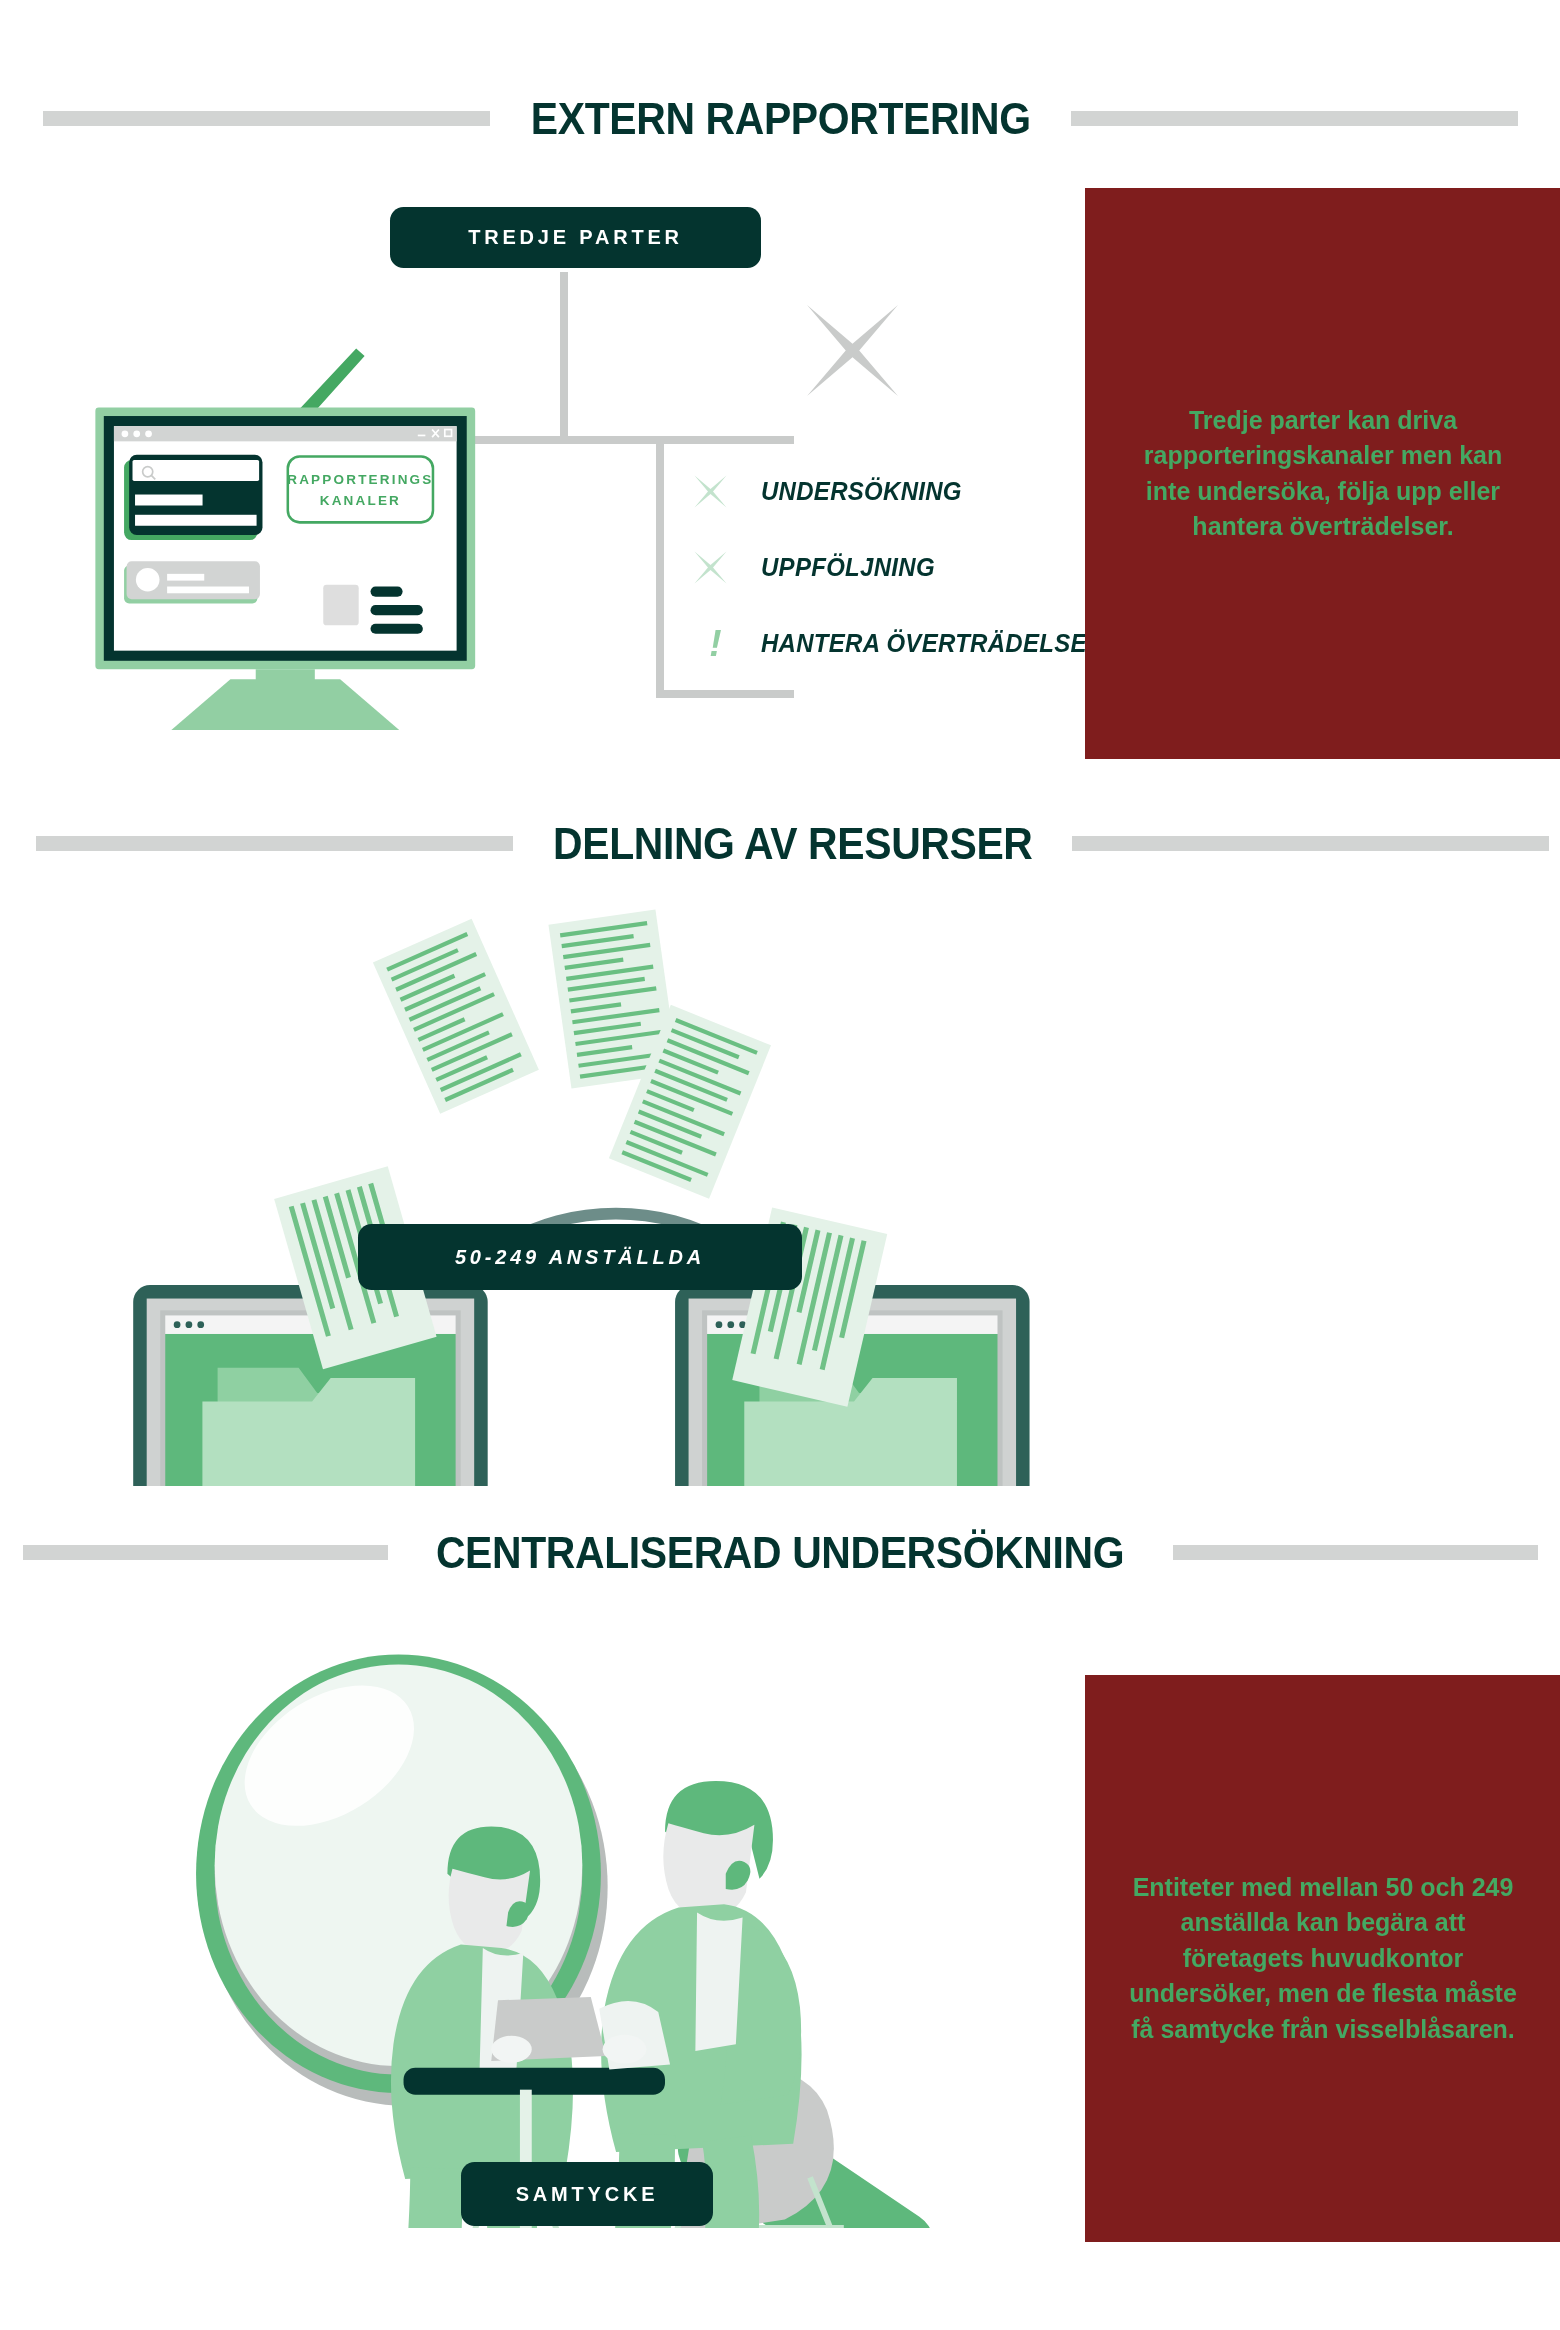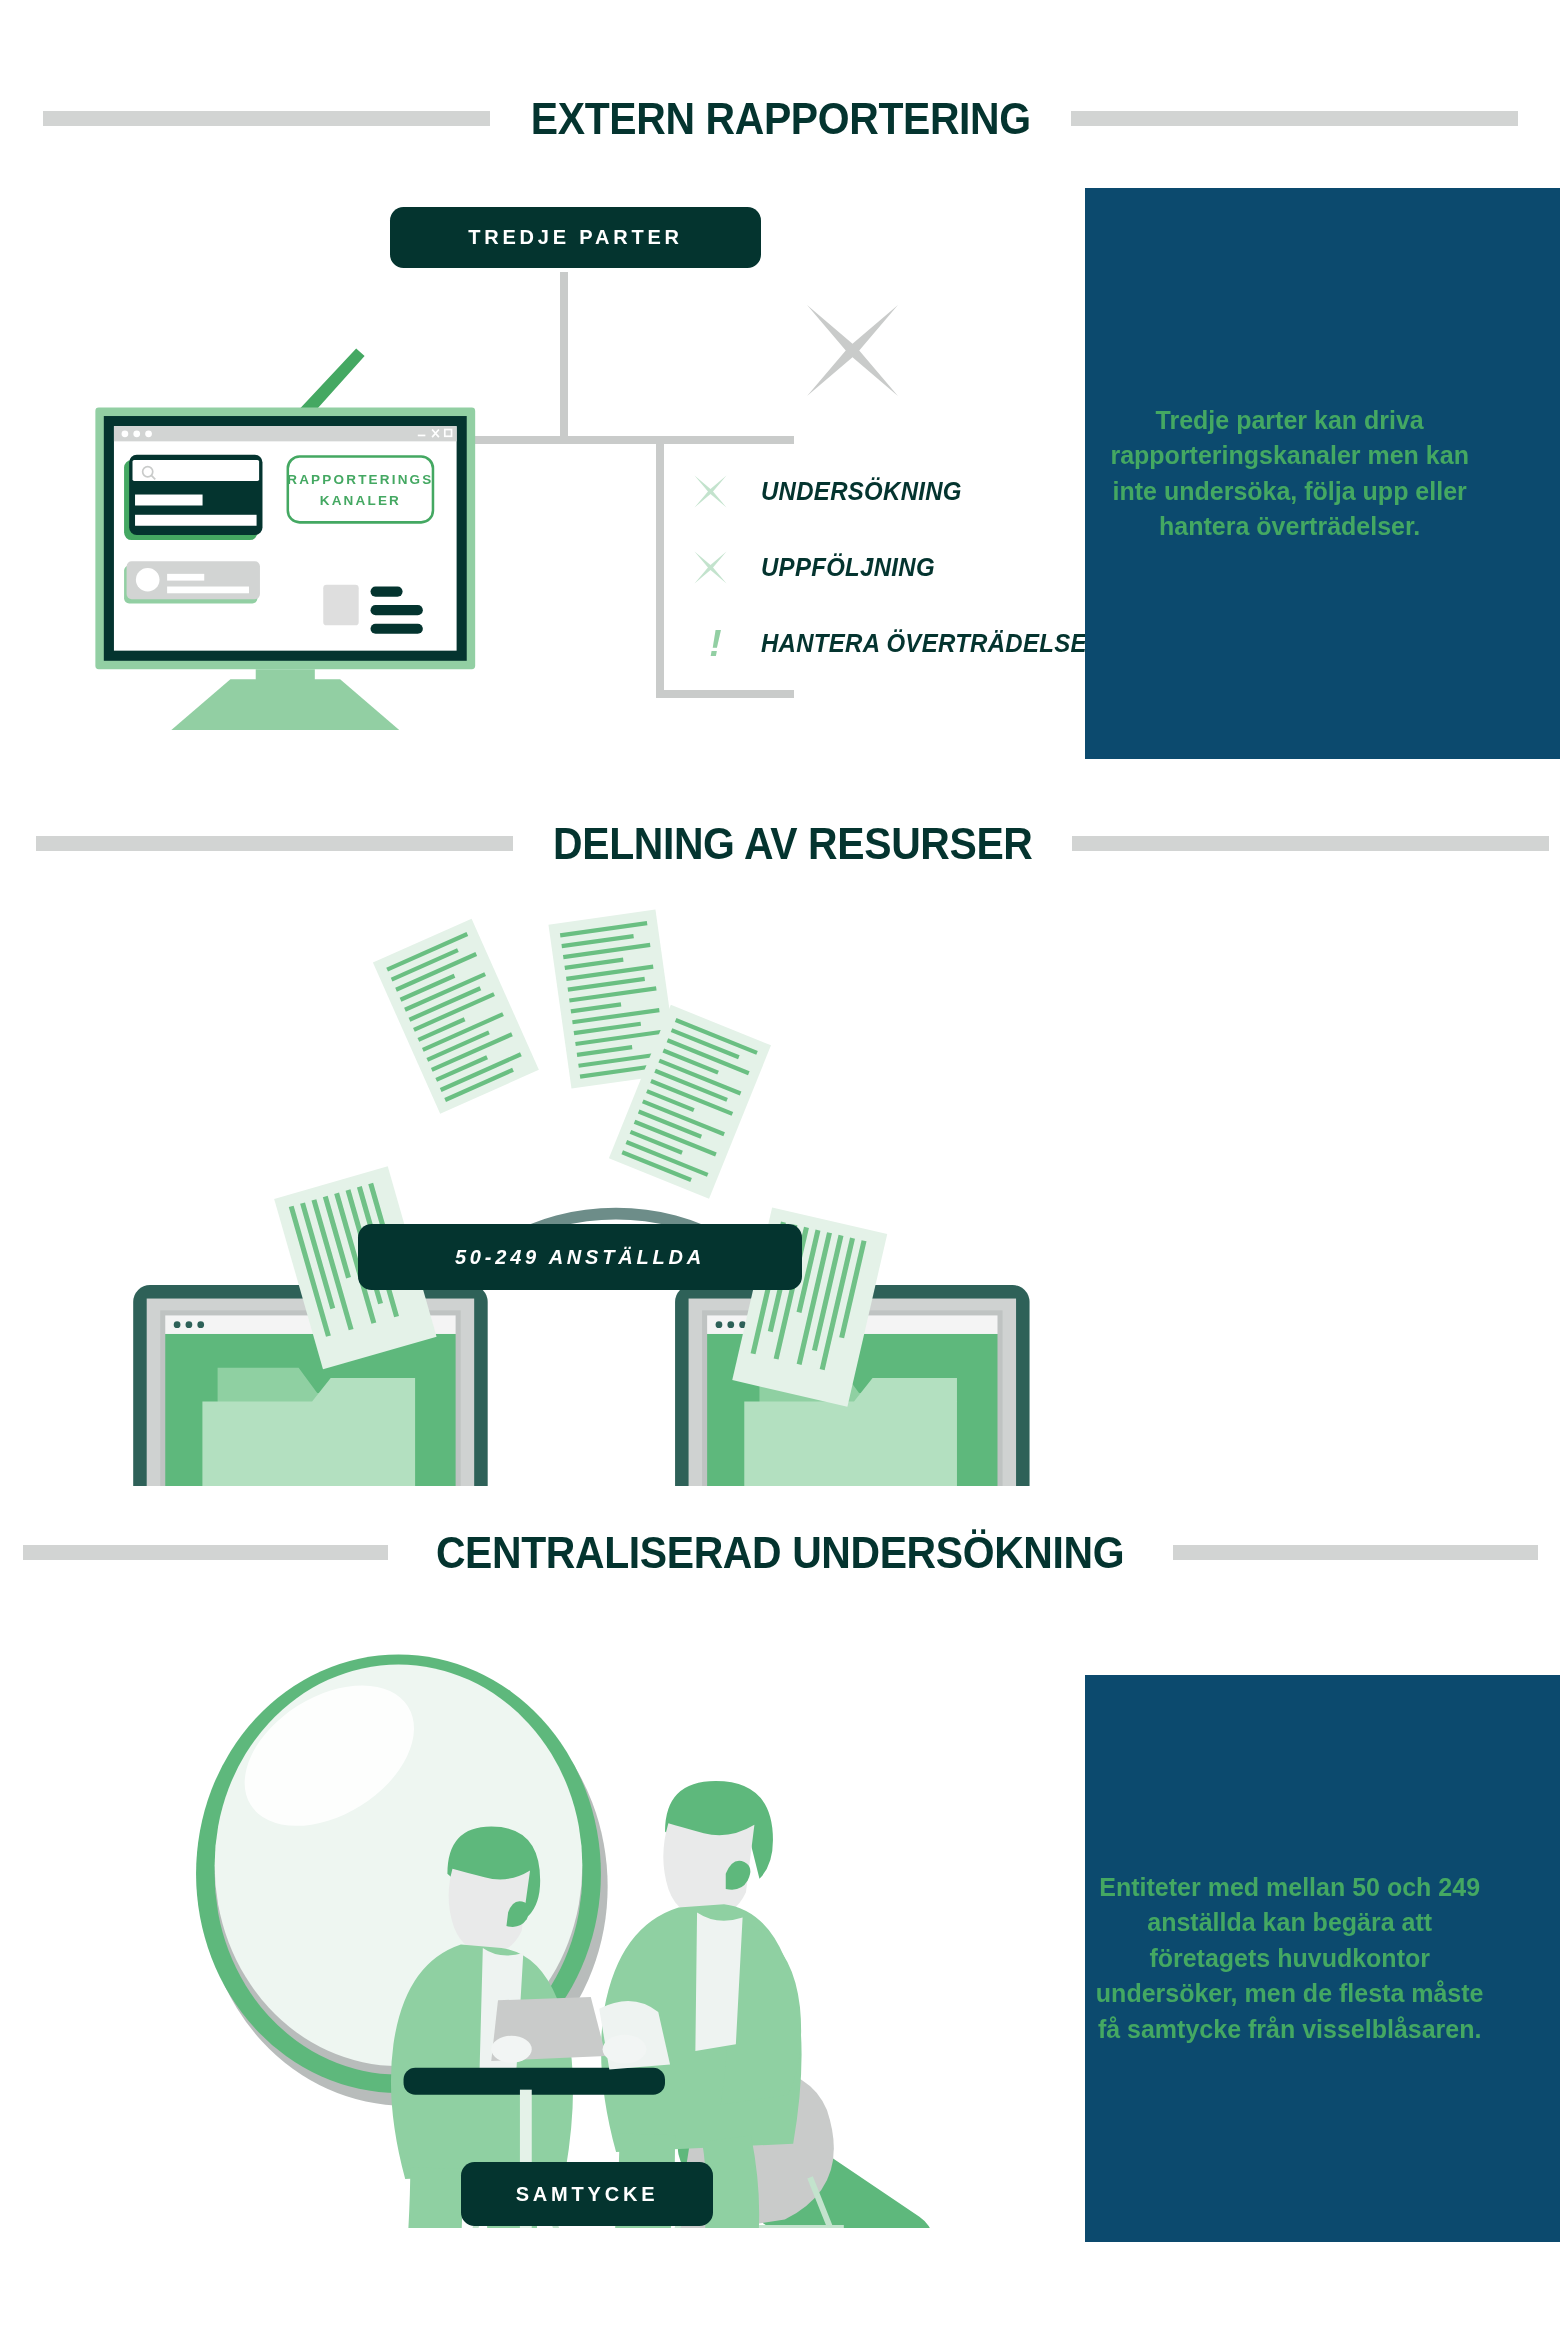--- a/index.html
+++ b/index.html
@@ -42,24 +42,24 @@
     letter-spacing: -0.4px;
     white-space: nowrap;
     padding: 0 22px;
     line-height: 1;
     transform: scaleX(0.93);
   }
 
   
   .caption-panel {
     position: absolute;
-    background: #0c4a6e;
+    background: #7f1d1d;
     display: flex;
     align-items: center;
-    justify-content: flex-start;
+    justify-content: center;
   }
   .caption-text {
     color: #44a862;
     font-weight: bold;
     font-size: 25px;
     line-height: 1.42;
     text-align: center;
     width: 86%;
   }
 

